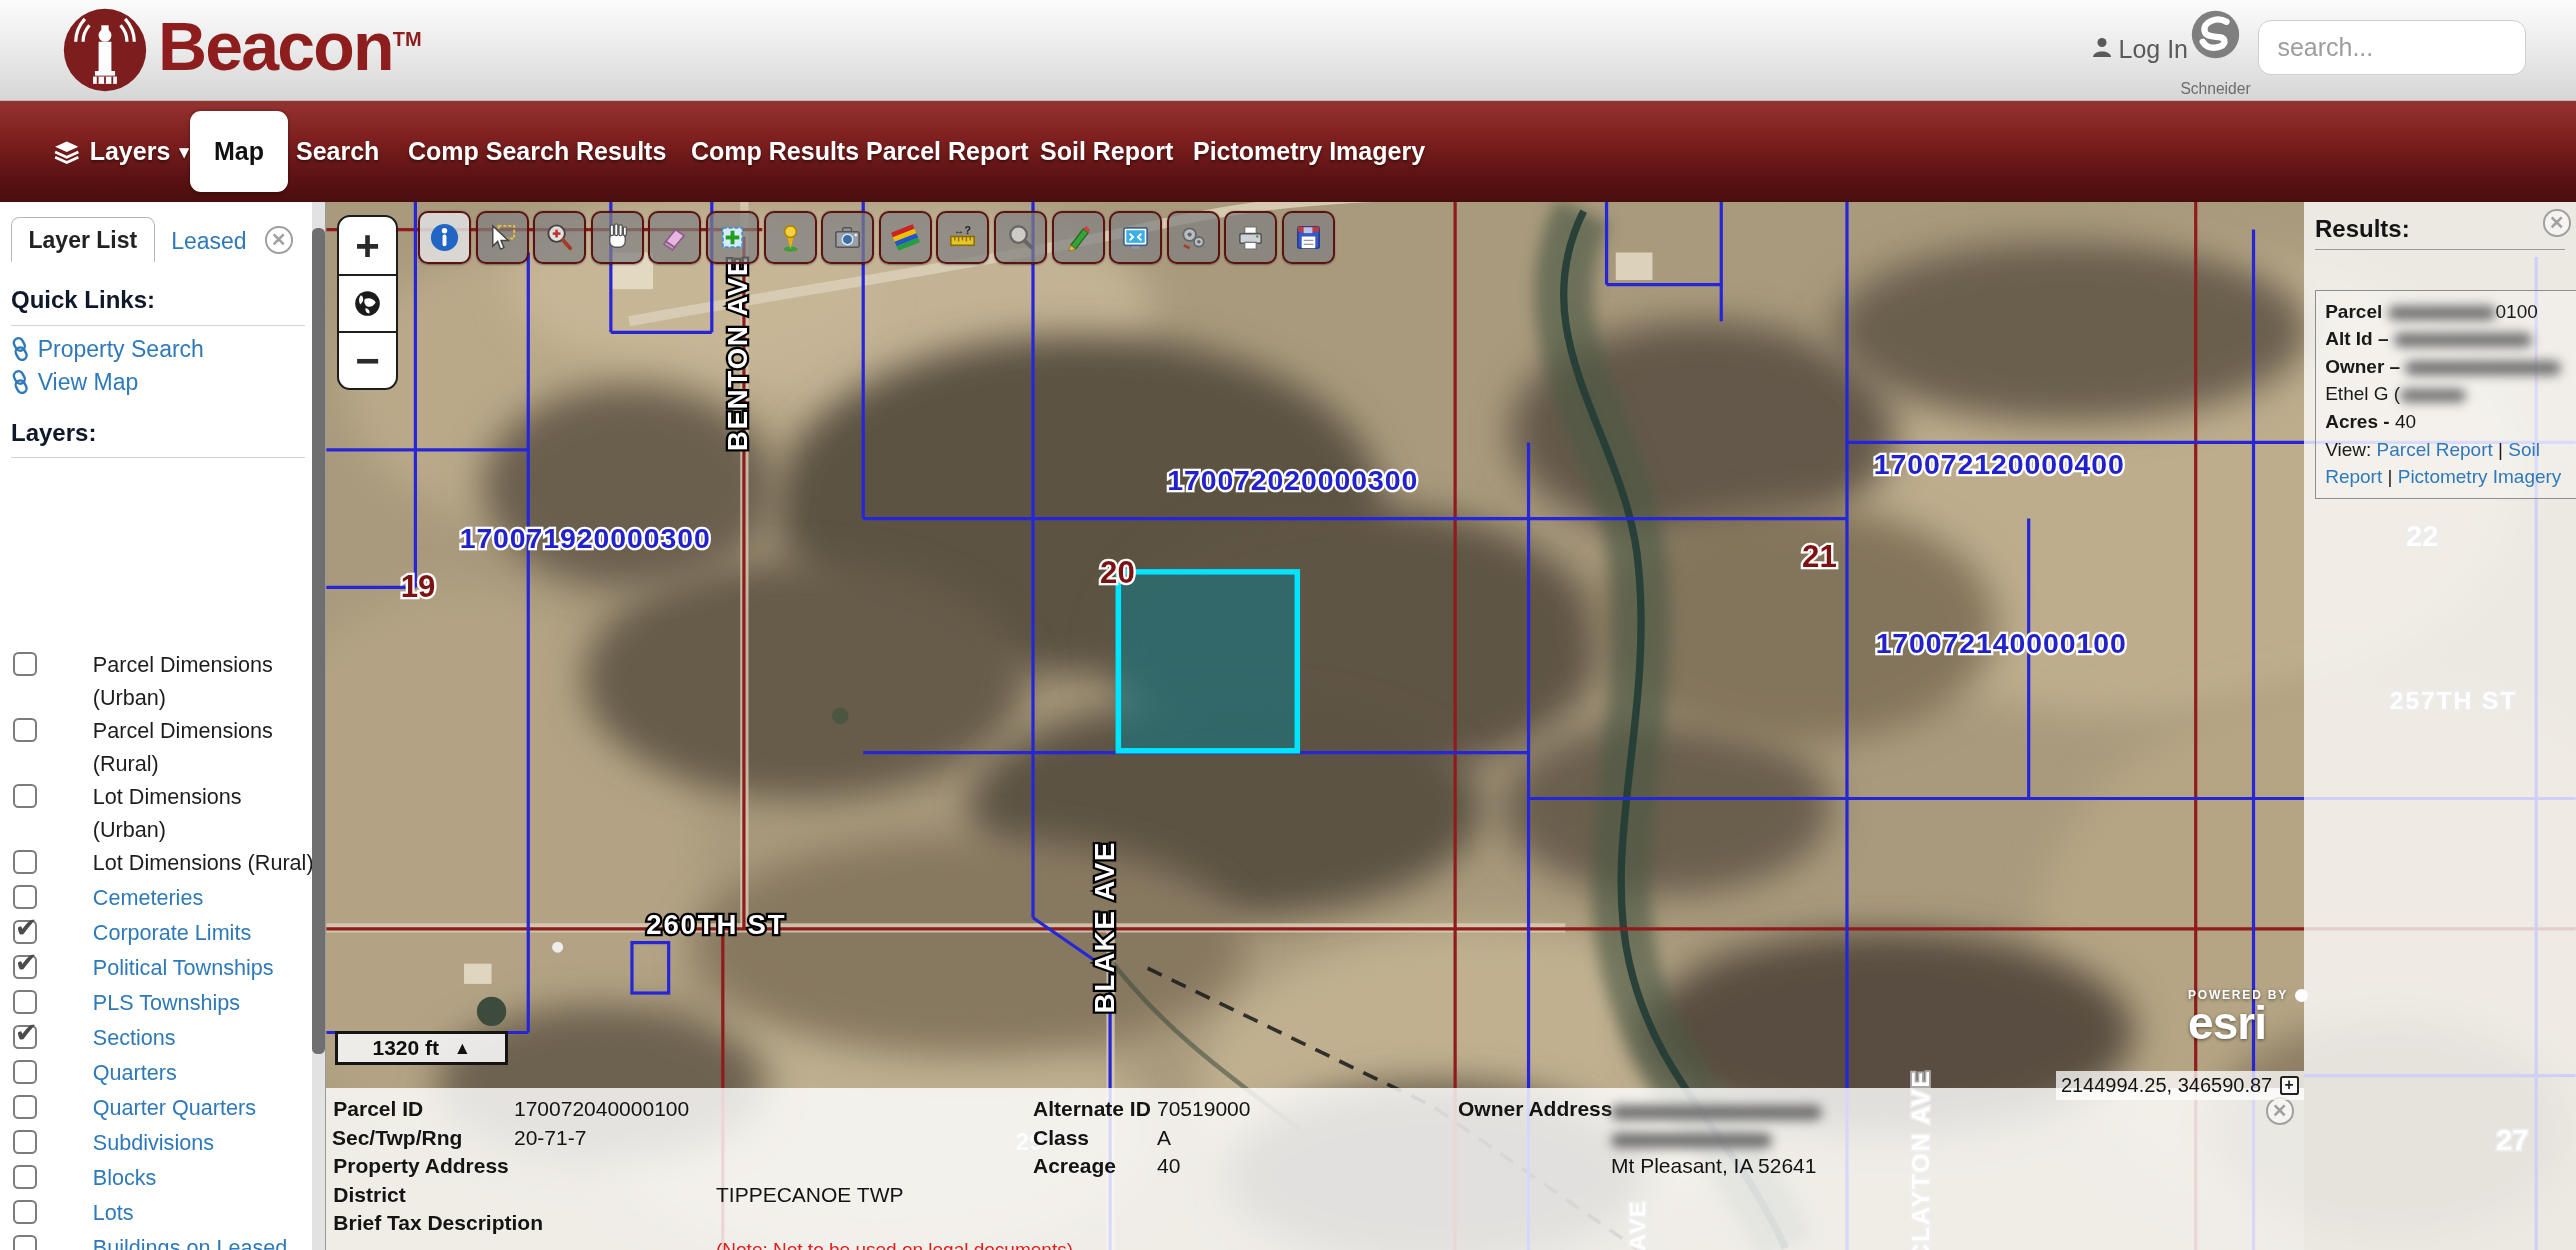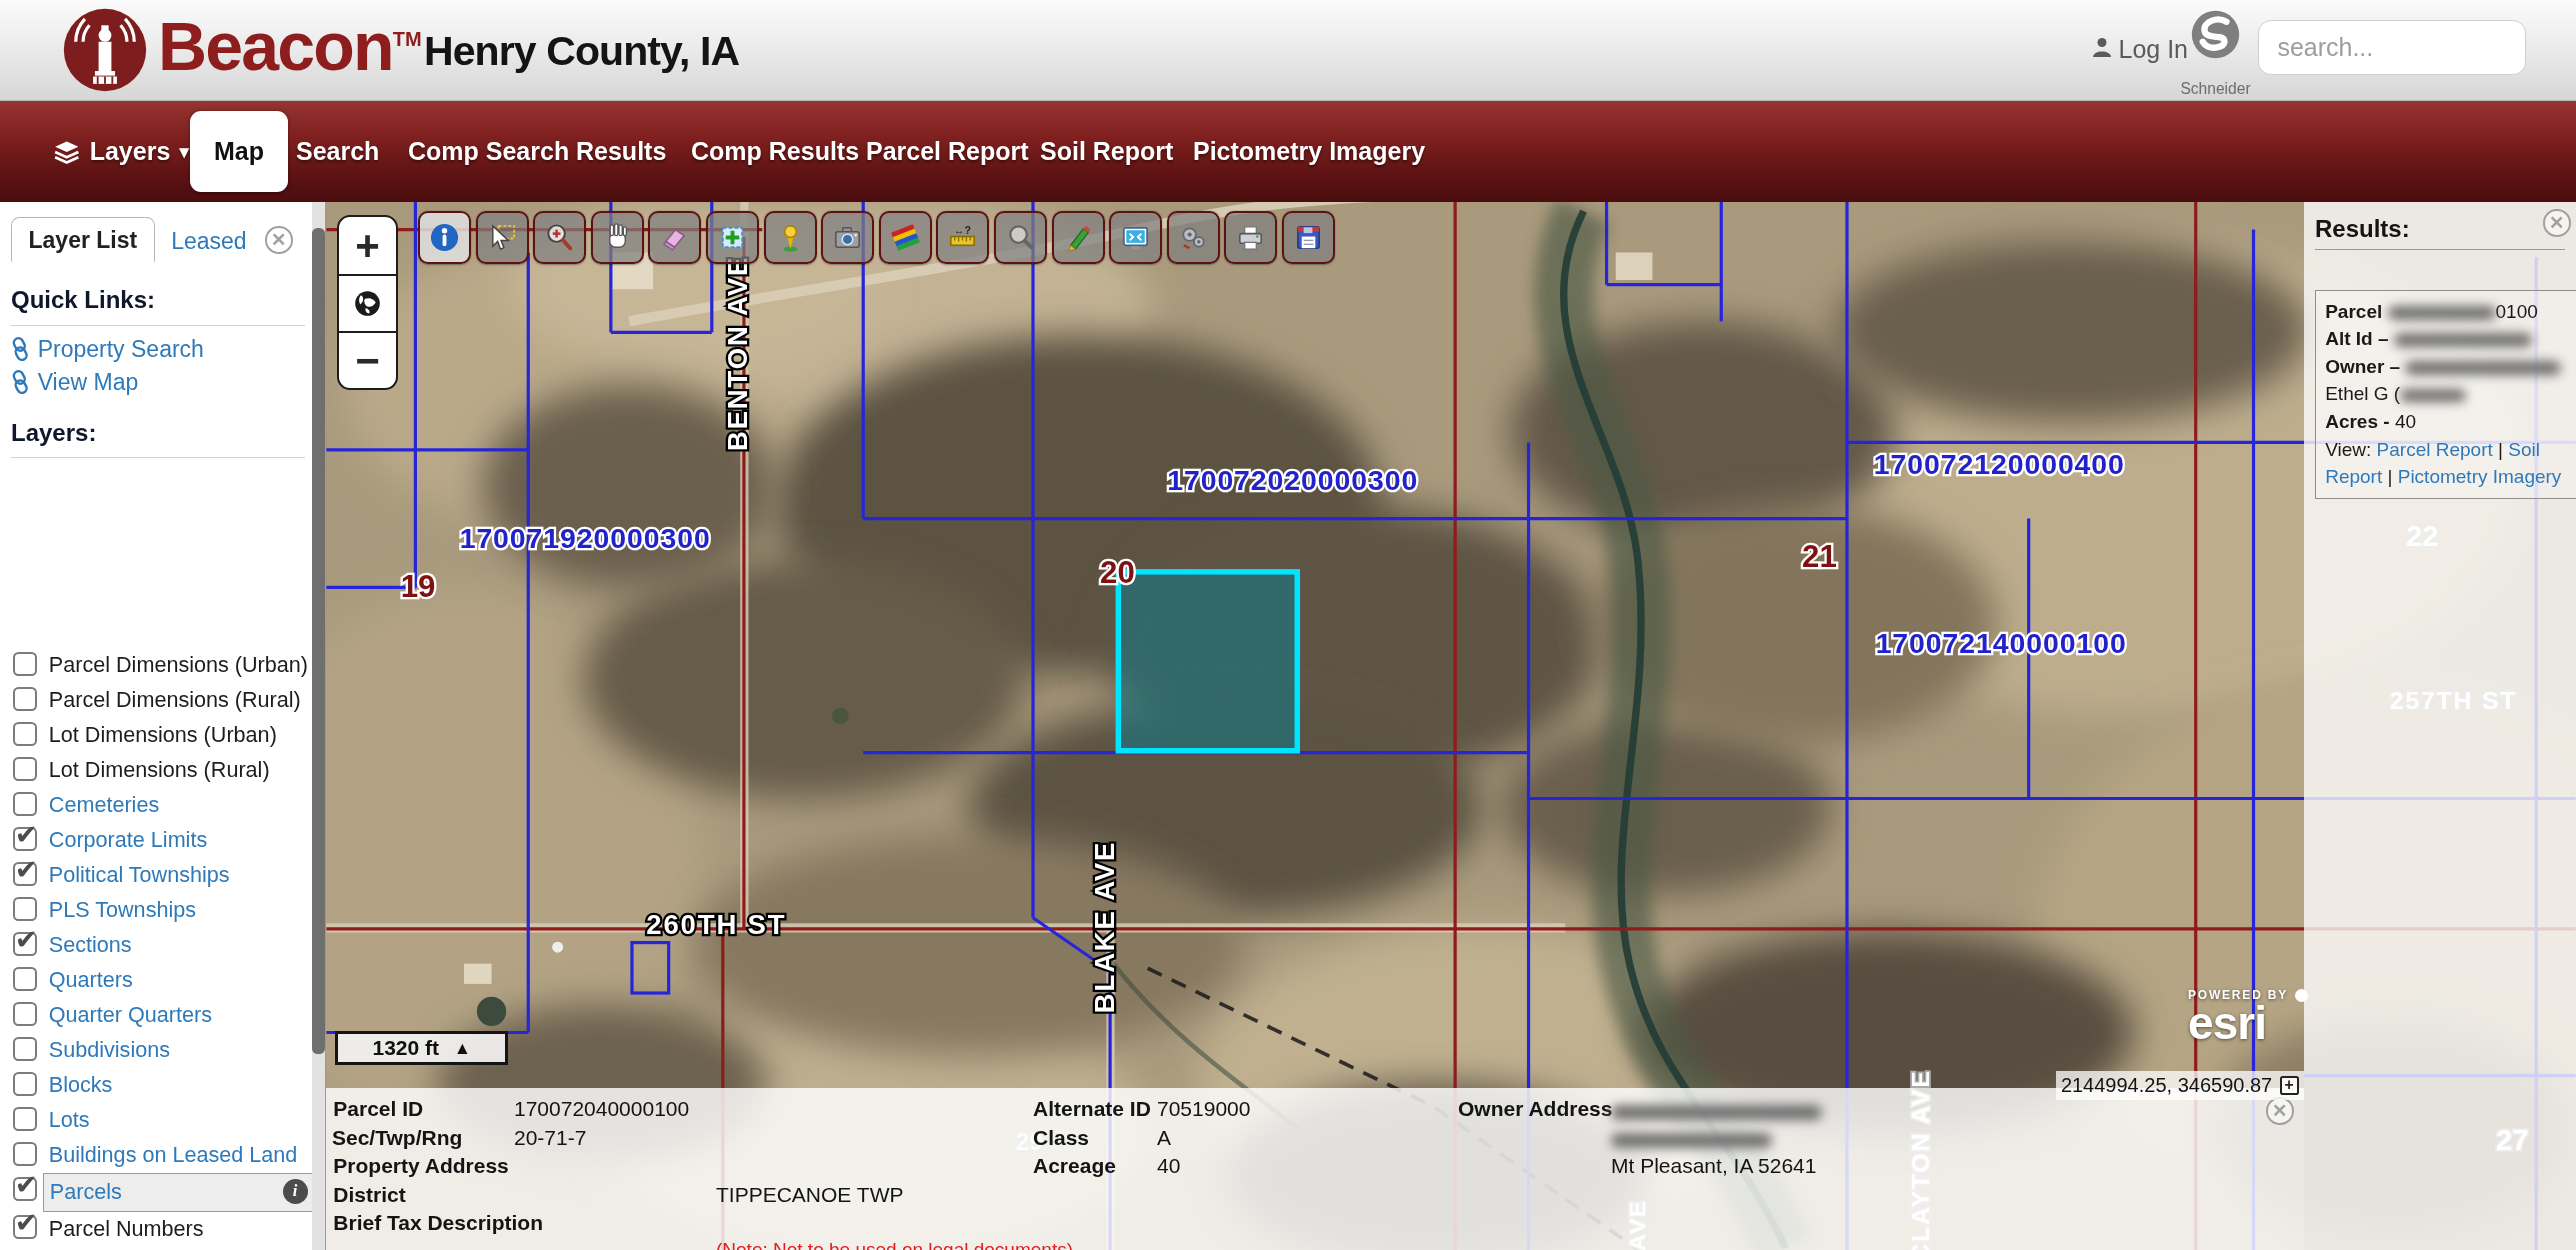--- a/index.html
+++ b/index.html
@@ -58,21 +58,21 @@
             color:#a0a0a0; font-size:18.4px; font-weight:bold; display:flex; align-items:center; justify-content:center; cursor:pointer; background:rgba(255,255,255,.5); }
   #side .closer { left:265px; top:24px; }
   .sec-h { position:absolute; left:11px; font-size:24px; font-weight:bold; color:#0f172a; }
   .hrline { position:absolute; left:11px; width:294px; border-bottom:1.8px solid #d2d2d2; }
   .qlink { position:absolute; left:11px; display:flex; align-items:center; gap:8.3px; color:#2e79b9; font-size:23px; cursor:pointer; }
   .layers-list { position:absolute; left:11px; top:446px; width:303px; }
   .layer-row { display:flex; align-items:flex-start; min-height:35px; }
   .cb { position:relative; width:24px; height:24px; border:2.8px solid #7c7c7c; border-radius:5.5px; margin:3.7px 12px 0 1.8px; flex:0 0 24px; cursor:pointer; background:#fff; }
   .cb .tick { display:none; position:absolute; left:0px; top:-11px; font-size:27.5px; color:#4c4c4c; }
   .cb.checked .tick { display:block; }
-  .lwrap { flex:1; display:flex; align-items:flex-start; }
+  .lwrap { flex:1; display:flex; align-items:flex-start;margin-left:44px; }
   .lwrap.boxed { background:#ededed; border:1.8px solid #9a9a9a; padding:0.9px 5.5px 2.8px 5.5px; margin-left:-5.5px; }
   .llabel { font-size:21.6px; color:#1d1d1d; line-height:33px; cursor:pointer; }
   .llabel.link { color:#2e79b9; }
   .info-badge { display:none; margin-left:auto; width:25px; height:25px; border-radius:50%; background:#4c4c4c; color:#fff;
                 font-size:16.5px; font-weight:bold; font-family:"Liberation Serif",serif; font-style:italic;
                 align-items:center; justify-content:center; margin-top:3.7px; cursor:pointer; }
   .lwrap.boxed .info-badge { display:flex; }
 
   
   #map { position:absolute; left:326px; top:202px; width:2250px; height:1048px; overflow:hidden; background:#a99a7d; }
@@ -131,21 +131,20 @@
         <path d="M25 13 q-10 11 -10 25" stroke="#fff" stroke-width="3.5" fill="none"></path>
         <path d="M64 20 q7 8 7 18" stroke="#fff" stroke-width="3.5" fill="none"></path>
         <path d="M69 13 q10 11 10 25" stroke="#fff" stroke-width="3.5" fill="none"></path>
         <rect x="34" y="76" width="26" height="8" fill="#fff"></rect>
         <line x1="39" y1="76" x2="39" y2="84" stroke="#7e1d1d" stroke-width="2"></line>
         <line x1="47" y1="76" x2="47" y2="84" stroke="#7e1d1d" stroke-width="2"></line>
         <line x1="55" y1="76" x2="55" y2="84" stroke="#7e1d1d" stroke-width="2"></line>
       </svg>
     </div>
     <div class="brand"><span>Beacon</span><sup>TM</sup></div>
-    <div class="county">Henry County, IA</div>
 
     <div class="login">
       <span>
         <svg width="22" height="22" viewBox="0 0 22 22">
             <circle cx="11" cy="6.5" r="4.5" fill="#5a5a5a"></circle>
             <path d="M2 21 C2 13.5 20 13.5 20 21 Z" fill="#5a5a5a"></path>
           </svg>
       </span>
       <span>Log In</span>
     </div>

